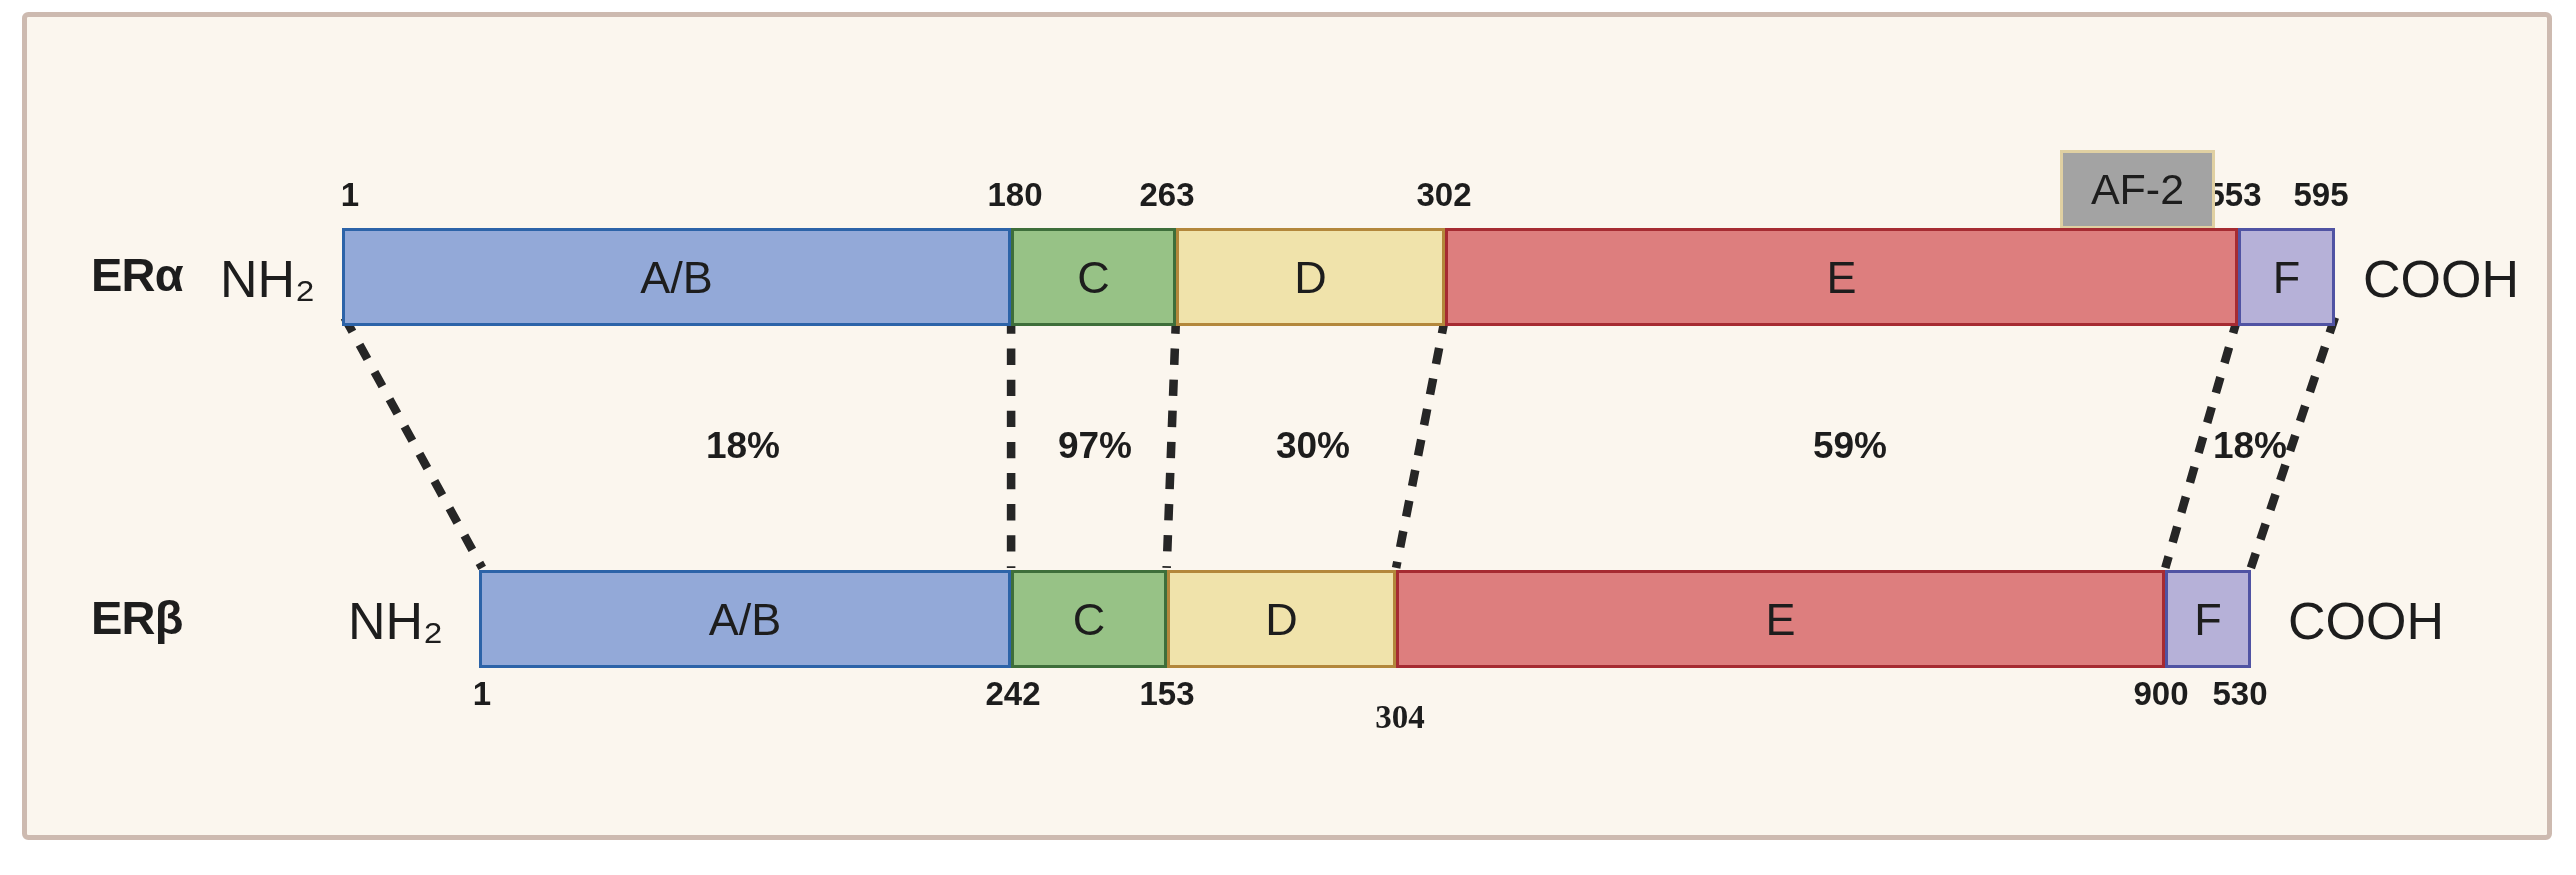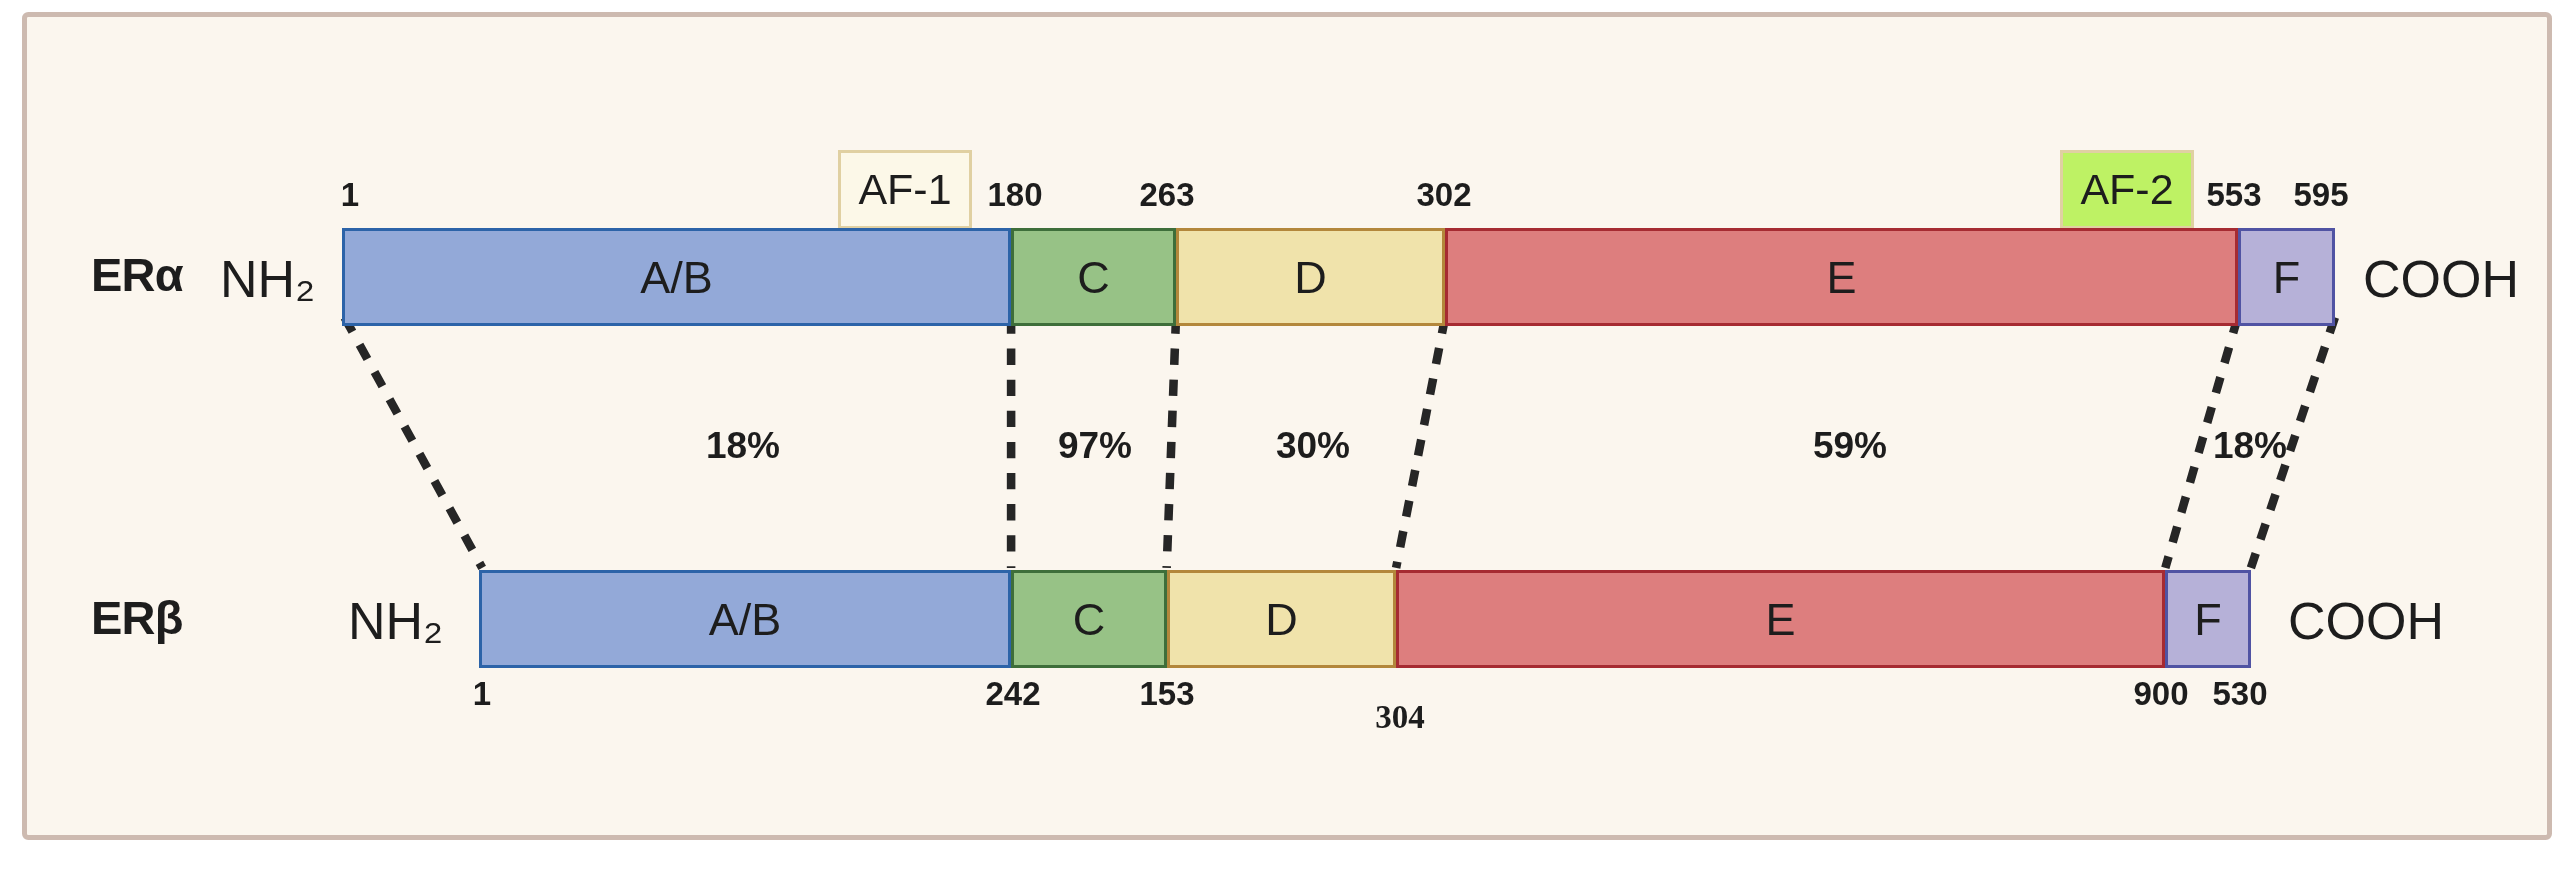--- a/index.html
+++ b/index.html
@@ -41,24 +41,21 @@
   <div class="terminus" style="left:220px;top:249px;">NH₂</div>
   <div class="terminus" style="left:2363px;top:249px;">COOH</div>
 
   <div class="pos-num" style="left:350px;top:176px;">1</div>
   <div class="pos-num" style="left:1015px;top:176px;">180</div>
   <div class="pos-num" style="left:1167px;top:176px;">263</div>
   <div class="pos-num" style="left:1444px;top:176px;">302</div>
   <div class="pos-num" style="left:2234px;top:176px;">553</div>
   <div class="pos-num" style="left:2321px;top:176px;">595</div>
 
-  <div class="af-box" style="left: 838px; top: 150px; width: 134px; height: 79px; background-color: rgb(252, 248, 232); border-color: rgb(224, 208, 162);">
-    <span>AF-1</span>
-  </div>
-  <div class="af-box" style="left: 2060px; top: 150px; width: 134px; height: 79px; background-color: #bef264; border-color: rgb(224, 208, 162);">
+  <div class="af-box" style="left: 2060px; top: 150px; width: 155px; height: 79px; background-color: #a3a3a3; border-color: rgb(224, 208, 162);">
     <span>AF-2</span>
   </div>
 
   <div class="bar" style="left:342px;top:228px;">
     <div class="domain" style="width: 669px; background-color: rgb(147, 169, 216); border-color: rgb(44, 99, 168);">
       <span>A/B</span>
       </div>
     <div class="domain" style="width: 165px; background-color: rgb(151, 194, 134); border-color: rgb(62, 110, 58);">
       <span>C</span>
       </div>

